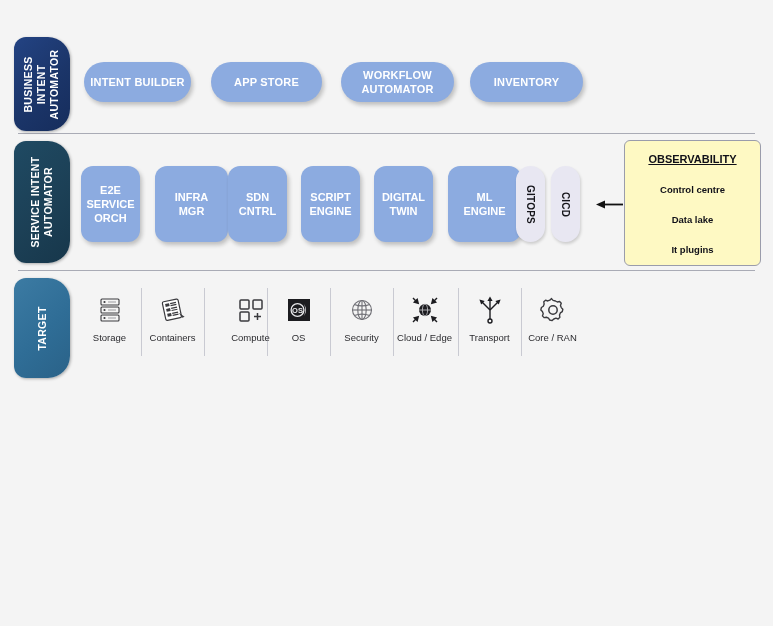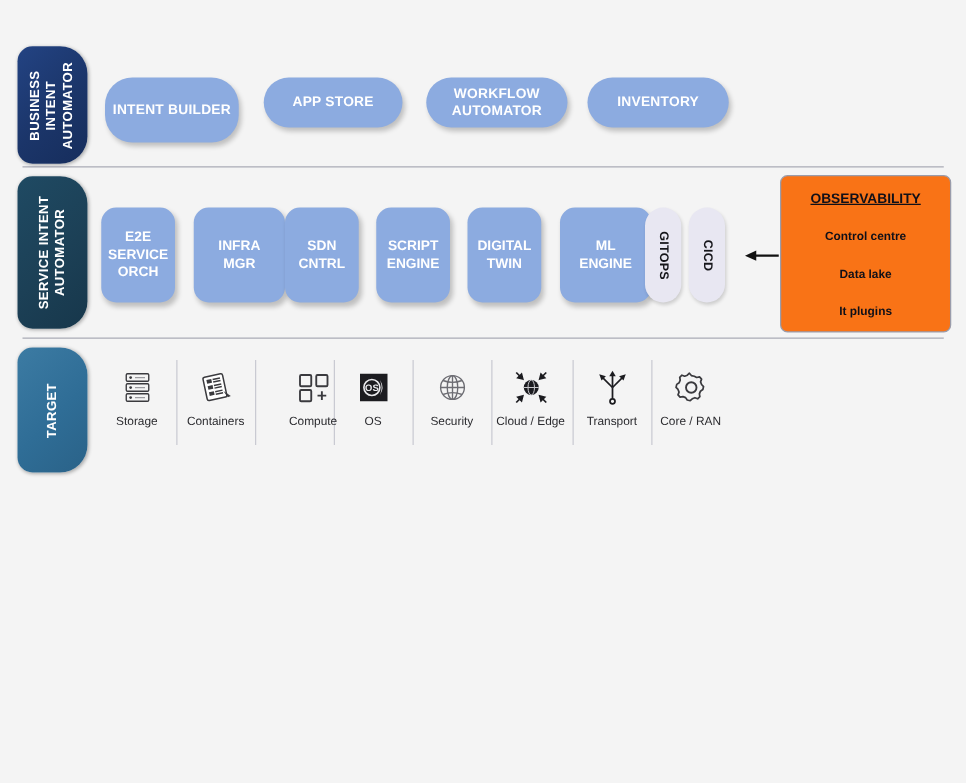--- a/index.html
+++ b/index.html
@@ -102,21 +102,21 @@
     white-space: nowrap;
     color: #15151a;
     font-weight: bold;
     font-size: 10px;
     letter-spacing: 0.2px;
   }
 
   
   #observability-box {
     position: absolute;
-    background: #f97316;
+    background: #fef9c3;
     border: 1px solid #9a9cab;
     border-radius: 6px;
     box-sizing: border-box;
   }
   #observability-box .obs-title {
     text-align: center;
     font-weight: bold;
     font-size: 11px;
     color: #101018;
     text-decoration: underline;
@@ -178,21 +178,21 @@
   <div class="band-sep" style="top:270px;"></div>
 
   <div class="band-label navy" style="left:14px; top:37px; width:56px; height:94px;">
     <span>
       <span>BUSINESS</span><br>
       <span>INTENT</span><br>
       <span>AUTOMATOR</span>
     </span>
   </div>
 
-  <div class="pill" style="left:84px; top:62px; width:107px; height:52px;">
+  <div class="pill" style="left:84px; top:62px; width:107px; height:40px;">
     <span>INTENT BUILDER</span>
   </div>
 
   <div class="pill" style="left:211px; top:62px; width:111px; height:40px;">
     <span>APP STORE</span>
   </div>
 
   <div class="pill" style="left:341px; top:62px; width:113px; height:40px;">
     <span>
       <span>WORKFLOW</span><br>

